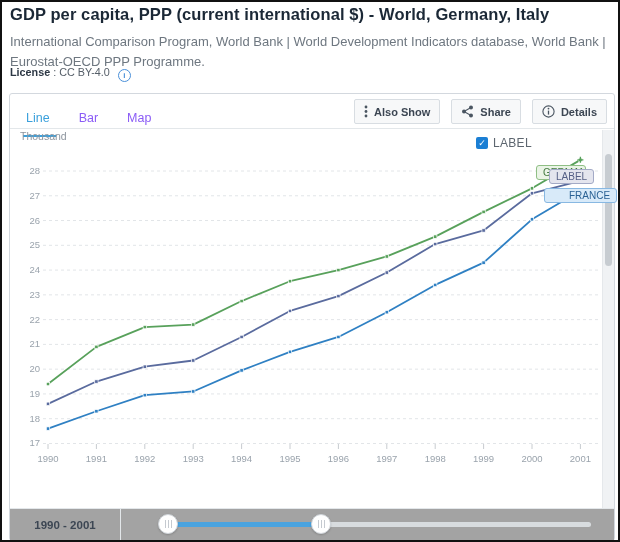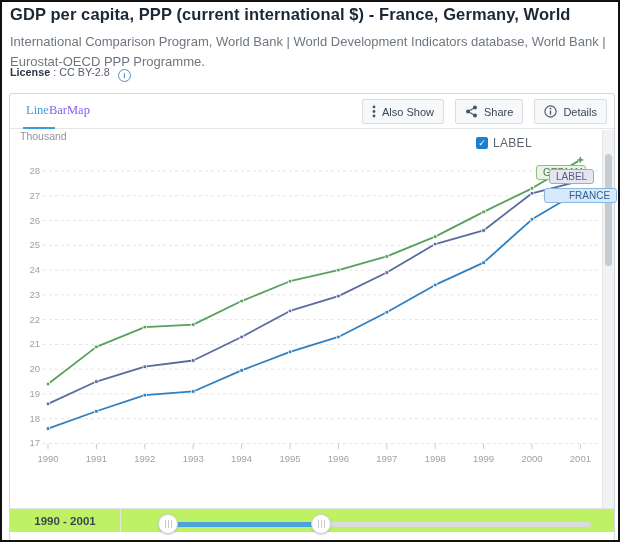--- a/index.html
+++ b/index.html
@@ -13,64 +13,64 @@
   .source-text{position:absolute;left:8px;top:30px;width:596px;font-size:13px;color:#6e7780;line-height:1.55;}
   .license-line{position:absolute;left:8px;top:64px;font-size:10.8px;color:#555e68;}
   .license-line b{color:#2d3845;}
   .info-dot{display:inline-block;width:11px;height:11px;border:1px solid #4a90d9;border-radius:50%;color:#4a90d9;
     font-size:8px;line-height:11px;text-align:center;margin-left:5px;vertical-align:-2px;font-weight:bold;}
   
   .panel{position:absolute;left:7px;top:91px;width:606px;height:448px;box-sizing:border-box;
     background:#fff;border:1px solid #d3d8de;border-radius:3px;}
   
   .tabbar{position:absolute;left:0;top:0;width:100%;height:35px;border-bottom:1px solid #e3e7ea;box-sizing:border-box;}
-  .tabs{position:absolute;left:16px;top:0;height:35px;display:flex;font-family:Liberation Serif, serif;}
+  .tabs{position:absolute;left:16px;top:8px;height:35px;display:flex;gap:29px;}
   .tab{position:relative;font-size:12.5px;color:#8b5cf6;line-height:33px;cursor:pointer;}
   .tab.active{color:#3aa0dc;}
   .tab.active::after{content:"";position:absolute;left:-3px;right:-6px;bottom:0;height:2px;background:#3aa0dc;}
   .toolbtns{position:absolute;top:5px;right:7px;display:flex;gap:11px;}
   .tool-btn{display:flex;align-items:center;gap:6px;background:#f7f8f9;border:1px solid #d8dde2;border-radius:2px;
-    padding:0 9px;font-size:11px;color:#3c4653;height:25px;box-sizing:border-box;cursor:pointer;}
+    padding:0 9px;font-size:11px;color:#3c4653;height:25px;box-sizing:border-box;cursor:pointer;font-weight:bold;}
   .tool-btn svg{display:block;}
   
   .chart-area{position:absolute;left:0;top:36px;width:604px;height:378px;}
   .unit-label{position:absolute;left:10px;top:0;font-size:10.5px;color:#8d959e;}
   .label-toggle{position:absolute;left:466px;top:6px;display:flex;align-items:center;gap:5px;cursor:pointer;}
   .cbx{width:12px;height:12px;background:#1b7fd4;border-radius:2px;color:#fff;font-size:9px;line-height:12px;text-align:center;}
   .label-toggle span.txt{font-size:12px;color:#5d666f;letter-spacing:.3px;}
   .series-tag{position:absolute;font-size:10px;padding:1px 6px;border-radius:3px;border:1px solid;white-space:nowrap;overflow:hidden;box-sizing:border-box;}
   .tag-germany{left:526px;top:35px;max-width:50px;background:#eaf4e6;border-color:#8fbf85;color:#41793f;z-index:1;}
   .tag-italy{left:539px;top:39px;background:#e4e5ee;border-color:#a3aac6;color:#555f85;z-index:3;}
   .tag-france{left:534px;top:58px;background:#d8eaf9;border-color:#88b8e2;color:#2a6194;z-index:2;padding-left:24px;}
   .vscroll{position:absolute;left:592px;top:0;width:12px;height:378px;background:#f0f2f4;border-left:1px solid #e5e8eb;box-sizing:border-box;}
   .vscroll-thumb{position:absolute;left:2px;top:24px;width:7px;height:112px;background:#c7ccd1;border-radius:4px;}
   
-  .rangebar{position:absolute;left:0;top:414px;width:604px;height:24px;background:#bef264;border-top:1px solid #e3e7ea;box-sizing:border-box;}
+  .rangebar{position:absolute;left:0;top:414px;width:604px;height:32px;background:#a3a3a3;border-top:1px solid #e3e7ea;box-sizing:border-box;}
   .range-label{position:absolute;left:0;top:0;width:111px;height:100%;border-right:1px solid #e3e7ea;box-sizing:border-box;
     display:flex;align-items:center;justify-content:center;font-size:11.5px;font-weight:bold;color:#3c4653;}
   .slider-track{position:absolute;left:153px;top:13px;width:428px;height:5px;background:#d8dcdf;border-radius:3px;cursor:pointer;}
   .slider-active{position:absolute;left:5px;top:0;width:153px;height:5px;background:#4aa3df;border-radius:3px;}
   .slider-handle{position:absolute;top:5px;width:20px;height:20px;background:#fff;border:1px solid #cfd4d9;border-radius:50%;
     box-shadow:0 1px 2px rgba(0,0,0,.18);box-sizing:border-box;cursor:pointer;}
   .slider-handle .grip{position:absolute;left:6px;top:5px;width:5px;height:8px;
     border-left:1px solid #c5cad0;border-right:1px solid #c5cad0;
     background:linear-gradient(#c5cad0,#c5cad0) center/1px 8px no-repeat;}
   .h-left{left:148px;}
   .h-right{left:301px;}
 </style>
 </head>
 <body>
 
 <div class="screen">
 
-  <div class="page-title">GDP per capita, PPP (current international $) - France, Germany, World</div>
+  <div class="page-title">GDP per capita, PPP (current international $) - World, Germany, Italy</div>
   <div class="source-text">International Comparison Program, World Bank | World Development Indicators database, World Bank | Eurostat-OECD PPP Programme.</div>
   <div class="license-line">
     <b>License</b>
-    <span>: CC BY-2.8</span>
+    <span>: CC BY-4.0</span>
     <span class="info-dot">i</span>
   </div>
 
   <div class="panel">
 
     <div class="tabbar">
       <div class="tabs">
         <div class="tab active">Line</div>
         <div class="tab">Bar</div>
         <div class="tab">Map</div>

